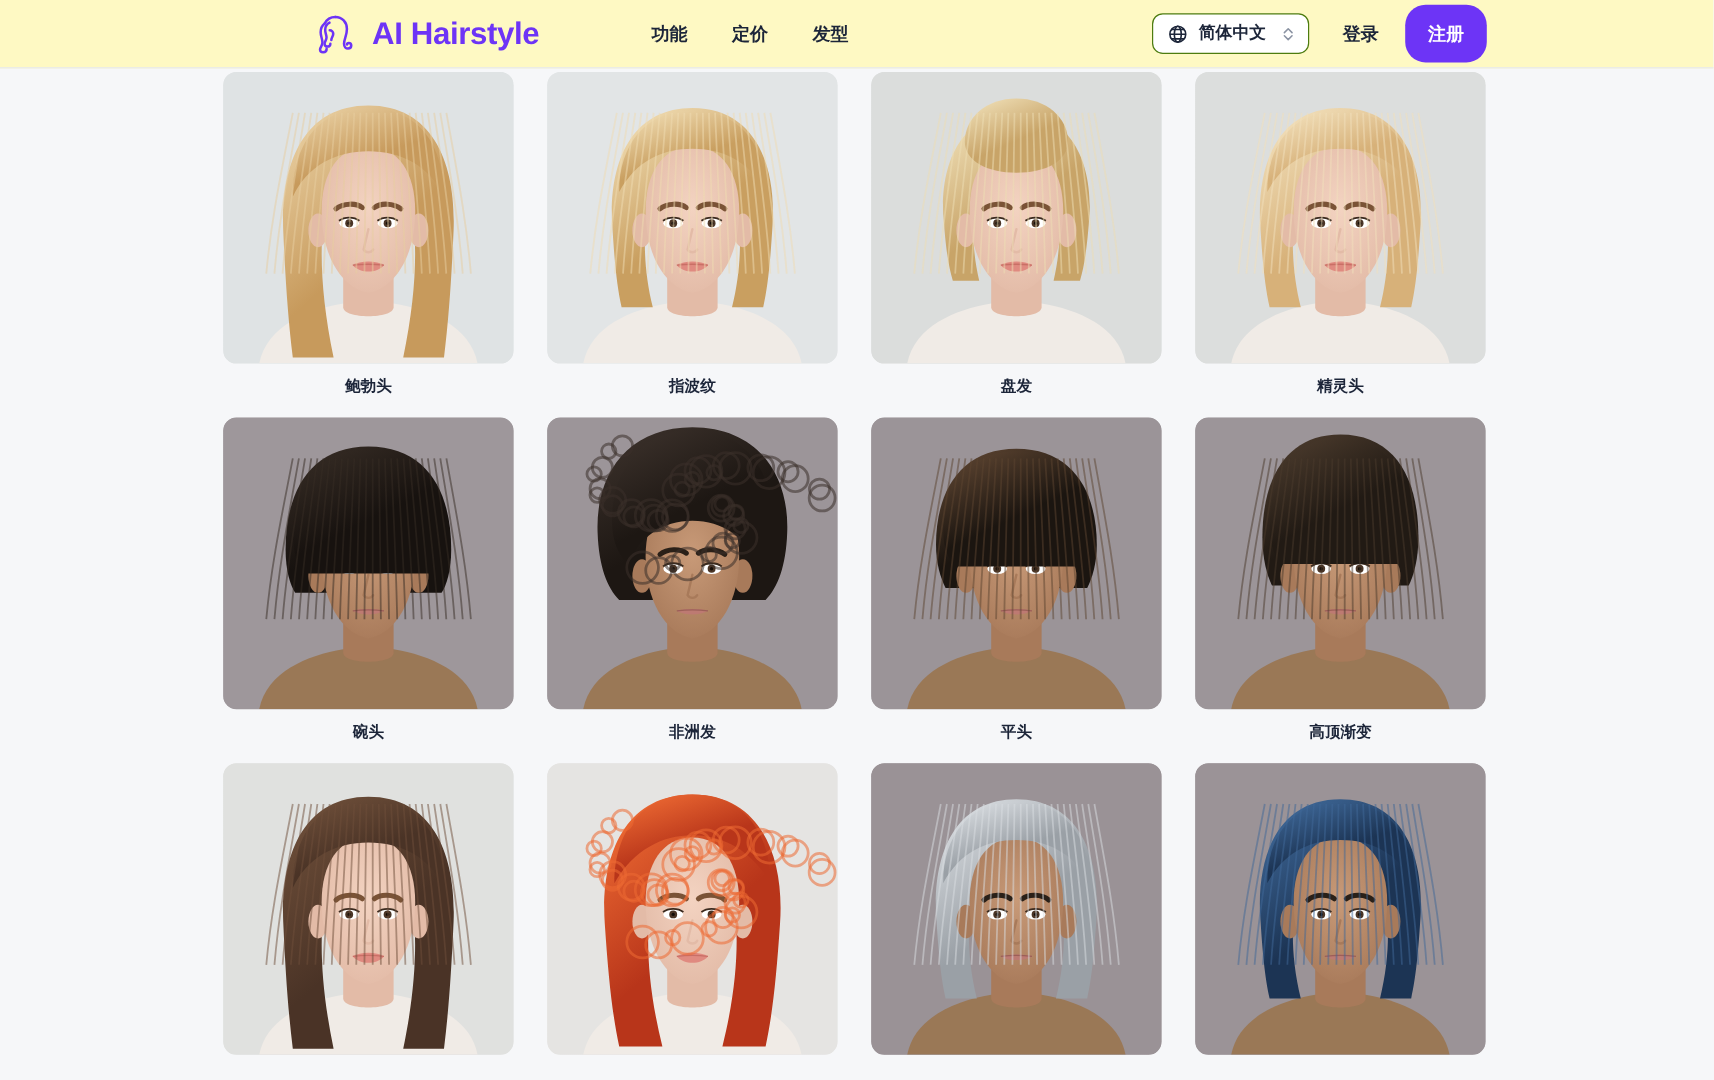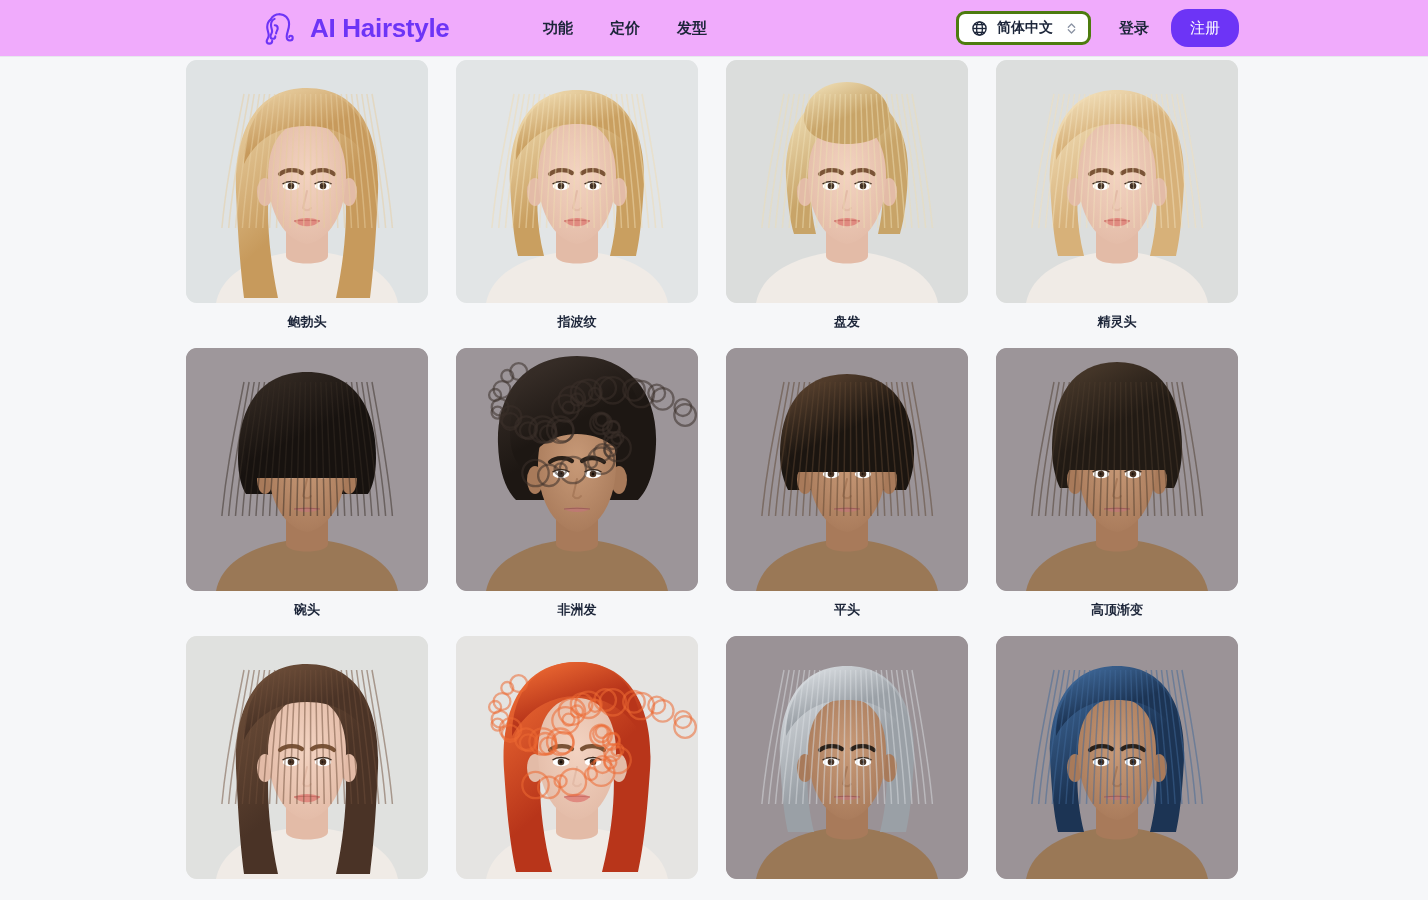--- a/index.html
+++ b/index.html
@@ -15,21 +15,21 @@
     font-family: "Liberation Sans", "DejaVu Sans", sans-serif;
     background: #f6f7f9;
     color: #1a2233;
     -webkit-font-smoothing: antialiased;
   }
 
   
   .site-header {
     position: relative;
     height: 57px;
-    background: #f0abfc;
+    background: #fef9c3;
     border-bottom: 1px solid #e7e9ee;
     display: flex;
     align-items: center;
     width: 100%;
   }
 
   .brand {
     position: absolute;
     left: 260px;
     display: flex;
@@ -76,21 +76,21 @@
     align-items: center;
     gap: 0;
   }
 
   .lang-select {
     display: flex;
     align-items: center;
     gap: 9px;
     height: 34px;
     padding: 0 11px 0 12px;
-    border: 3px solid #4d7c0f;
+    border: 1px solid #4d7c0f;
     border-radius: 9px;
     background: #ffffff;
     cursor: pointer;
   }
 
   .globe-icon { width: 17px; height: 17px; display: block; flex: 0 0 auto; }
 
   .lang-label {
     font-size: 14px;
     font-weight: bold;
@@ -105,29 +105,29 @@
     font-weight: bold;
     color: #1c2539;
     text-decoration: none;
     white-space: nowrap;
     margin-left: 28px;
     cursor: pointer;
   }
 
   .signup-btn {
     margin-left: 22px;
-    height: 38px;
+    height: 48px;
     padding: 0 19px;
     border: none;
     border-radius: 17px;
     background: #6d34f6;
     color: #ffffff;
     font-family: inherit;
     font-size: 15px;
-    font-weight: normal;
+    font-weight: bold;
     white-space: nowrap;
     cursor: pointer;
   }
 
   
   .gallery-section {
     width: 100%;
     padding-top: 3px;
   }
 

